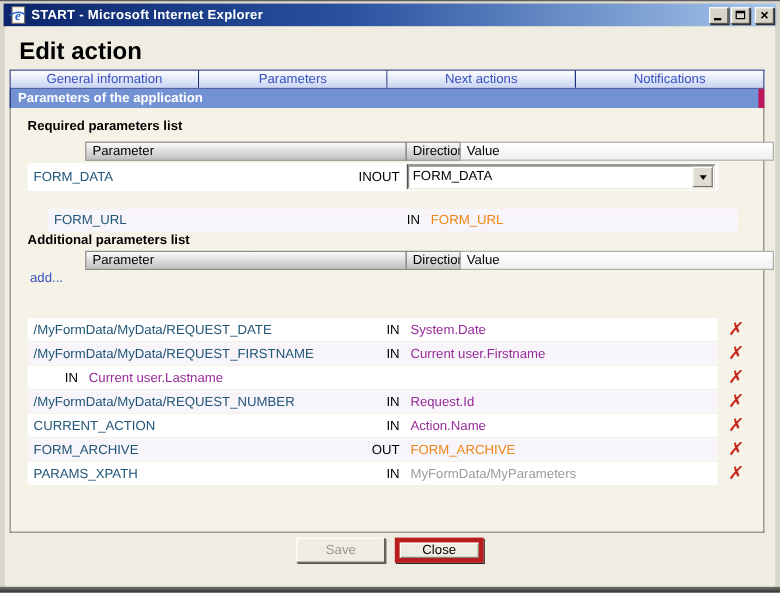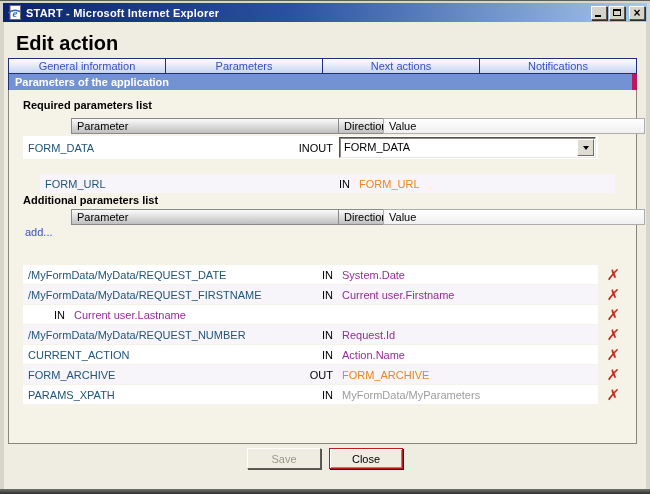--- a/index.html
+++ b/index.html
@@ -92,21 +92,21 @@
   
   .footer { position:absolute; left:0; right:0; top:426px; height:22px;
             display:flex; justify-content:center; gap:8px; }
   .btn { height:21px; background:#EFEDE2; border:1px solid; border-color:#FFFFFF #5F5C55 #5F5C55 #FFFFFF;
          box-shadow:1px 1px 0 #55524B; font-family:"Liberation Sans","DejaVu Sans",sans-serif;
          font-size:11px; color:#000; padding:0; cursor:default; }
   .btn-save { width:74px; }
   .btn-saveclose { width:116px; }
   .btn-close { width:74px; }
   .btn.disabled { color:#9B978C; }
-  .btn.default { border:1px solid #b91c1c;
+  .btn.default { border:4px solid #b91c1c;
                  box-shadow:inset 1px 1px 0 #FFFFFF, inset -1px -1px 0 #8C887E, 1px 1px 0 #1F1F1D; }
 </style>
 </head>
 <body>
 
 <div class="window">
 
   <div class="titlebar">
     <span class="ie-icon">
       <svg width="15" height="15" viewBox="0 0 15 15">

